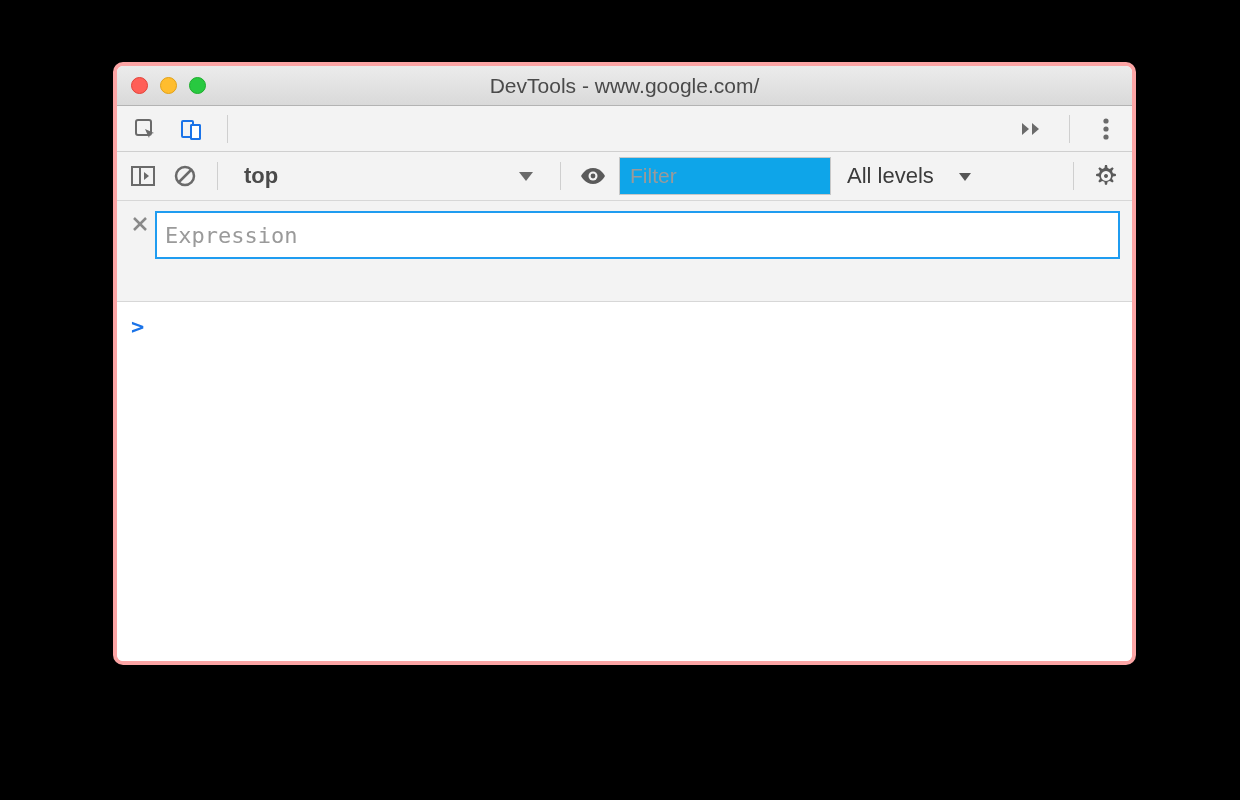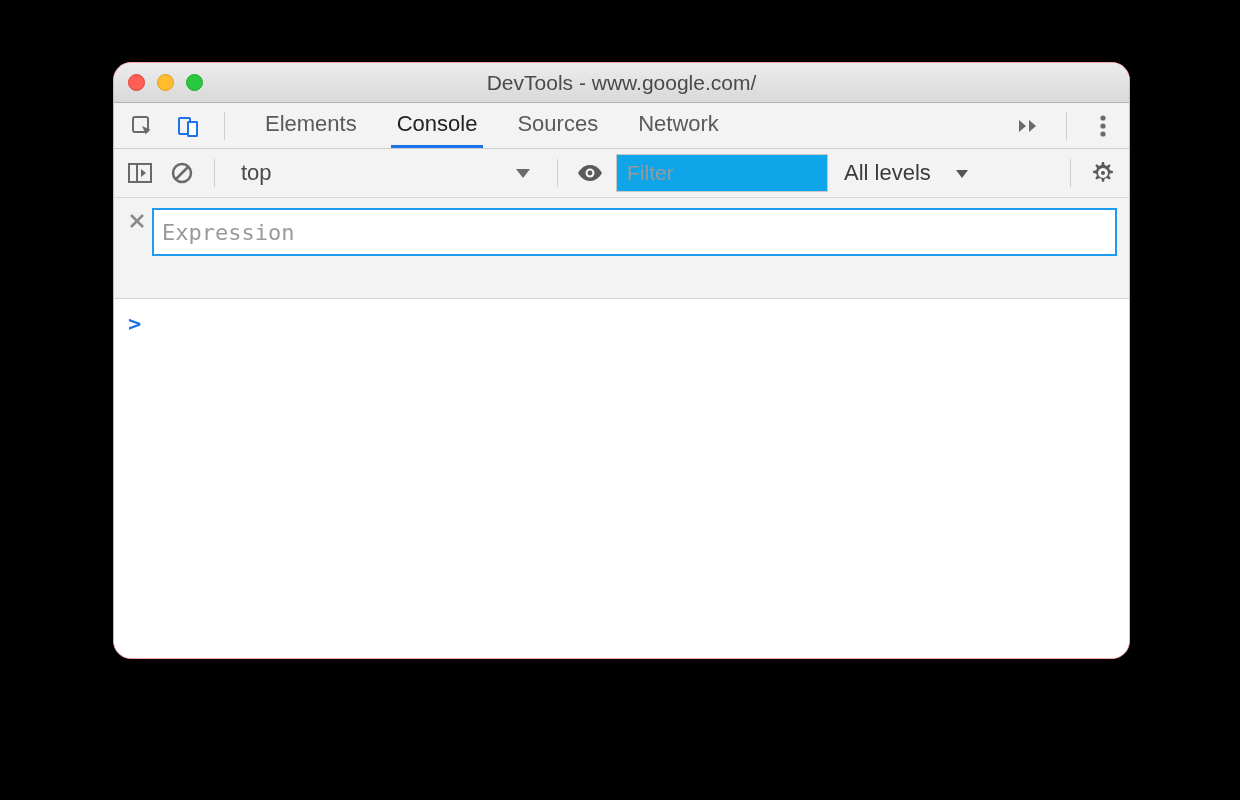--- a/index.html
+++ b/index.html
@@ -11,24 +11,24 @@
     font-family: "Helvetica Neue", "Lucida Grande", Arial, sans-serif;
     -webkit-font-smoothing: antialiased;
   }
   .window {
     position: absolute;
     left: 113px;
     top: 62px;
     width: 1015px;
     height: 595px;
     background: #fff;
-    border-radius: 18px;
+    border-radius: 10px;
     box-shadow: 0 30px 70px rgba(0,0,0,0.5);
     overflow: hidden;
-    border: 1px solid #fca5a5;
+    border: 4px solid #fca5a5;
   }
 
   
   .titlebar {
     height: 39px;
     background: linear-gradient(#ececec, #d9d9d9);
     border-bottom: 1px solid #b3b3b3;
     display: flex;
     align-items: center;
     position: relative;
@@ -94,20 +94,21 @@
     display:flex; align-items:center;
     padding: 0 10px;
     gap: 10px;
   }
   .context-select {
     display:flex; align-items:center; justify-content:space-between;
     height: 34px; min-width: 290px;
     padding: 0 10px;
     font-size: 22px; color:#4a4a4a;
     cursor:pointer;
+    font-weight:bold;
   }
   .context-select .caret { color:#6a6a6a; }
   .filter-input {
     height: 32px; width: 190px;
     border: 1px solid #c7c7c7; background:#0ea5e9;
     font-size: 21px; padding: 2px 10px; color:#333;
   }
   .filter-input::placeholder { color:#9a9a9a; }
   .levels-select {
     display:flex; align-items:center; gap:24px;
@@ -176,34 +177,20 @@
       <div class="icon-btn blue" title="Toggle device toolbar">
         <svg width="24" height="24" viewBox="0 0 24 24" fill="none" stroke="#1a73e8" stroke-width="2">
           <rect x="3" y="4" width="11" height="16" rx="1"></rect>
           <rect x="12" y="8" width="9" height="14" rx="1" fill="#fff"></rect>
           <rect x="12" y="8" width="9" height="14" rx="1"></rect>
         </svg>
       </div>
       <div class="vsep"></div>
     </div>
 
-    <div class="tabs">
-      <div class="tab">
-          <span>Elements</span>
-        </div>
-      <div class="tab active">
-          <span>Console</span>
-        </div>
-      <div class="tab">
-          <span>Sources</span>
-        </div>
-      <div class="tab">
-          <span>Network</span>
-        </div>
-    </div>
 
     <div class="right-tools">
       <div class="icon-btn" title="More tabs">
         <svg width="26" height="20" viewBox="0 0 26 20" fill="#6a6a6a">
           <path d="M2 4 L9 10 L2 16 Z"></path>
           <path d="M12 4 L19 10 L12 16 Z"></path>
         </svg>
       </div>
       <div class="vsep"></div>
       <div class="icon-btn" title="Customize">

